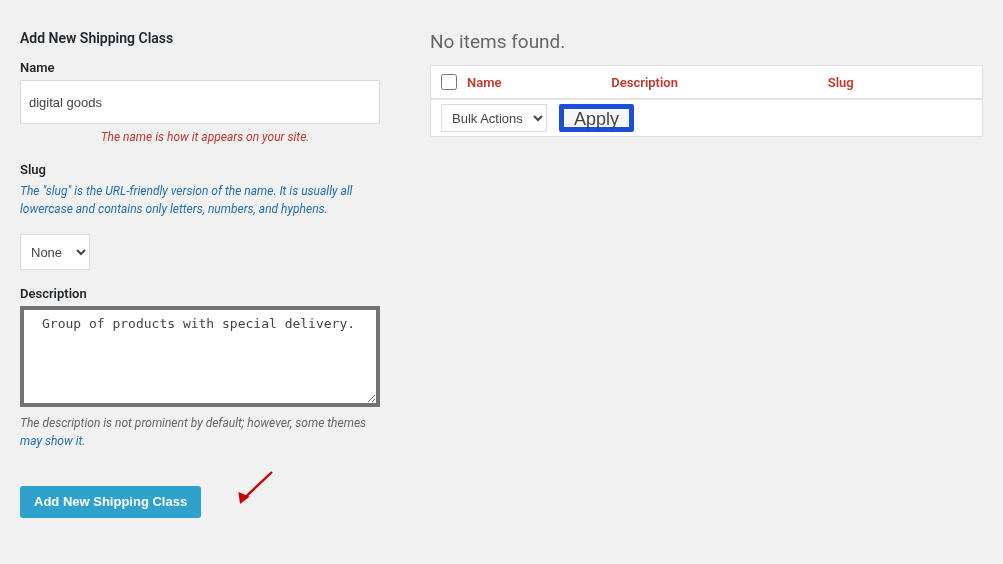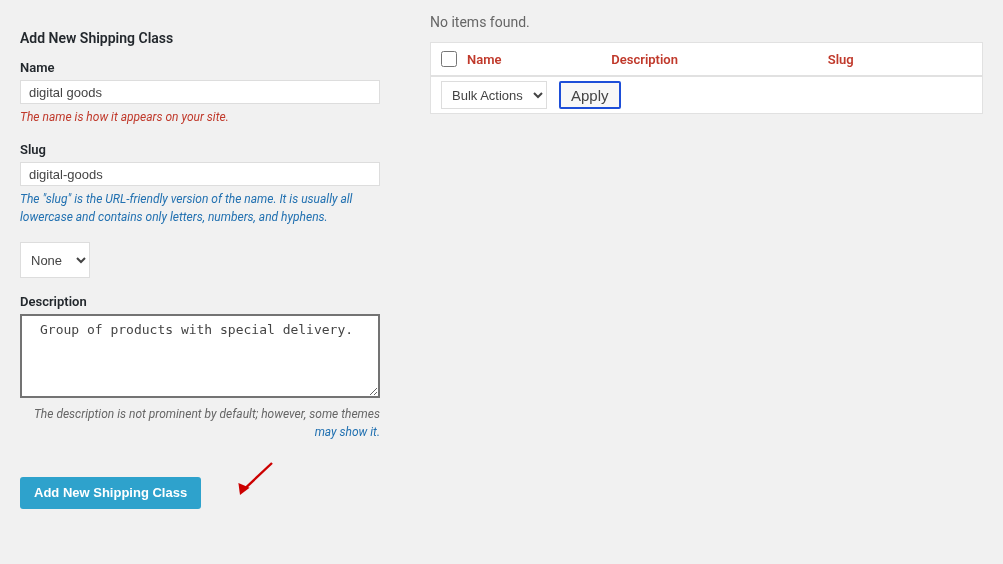--- a/index.html
+++ b/index.html
@@ -35,72 +35,72 @@
     }
     .field-label {
       display: block;
       font-size: 13px;
       font-weight: 600;
       color: #23282d;
       margin-bottom: 5px;
     }
     .field-input {
       width: 360px;
-      height: 24px;
+      height: 44px;
       padding: 4px 8px;
       border: 1px solid #ddd;
       background: #fff;
       font-size: 13px;
       color: #444;
       border-radius: 0;
       outline: none;
     }
     .field-hint {
       font-size: 12px;
       color: #c0392b;
       font-style: italic;
       margin-top: 4px;
       line-height: 1.5;
+      text-align: center;
     }
     .field-hint-blue {
       font-size: 12px;
       color: #2271b1;
       font-style: italic;
       margin-top: 4px;
       line-height: 1.5;
     }
     .field-select {
       height: 36px;
       padding: 2px 6px;
       border: 1px solid #ddd;
       background: #fff;
       font-size: 13px;
       color: #444;
       cursor: pointer;
       min-width: 70px;
     }
     .field-textarea {
       width: 360px;
-      height: 84px;
+      height: 101px;
       padding: 6px 18px;
-      border: 2px solid #737373;
+      border: 4px solid #737373;
       background: #fff;
       font-size: 13px;
       color: #444;
       resize: vertical;
       outline: none;
     }
     .description-hint {
       font-size: 12px;
       color: #666;
       font-style: italic;
       margin-top: 4px;
       line-height: 1.5;
       max-width: 360px;
-      text-align: right;
     }
     .description-hint a {
       color: #2271b1;
       text-decoration: none;
     }
     .add-btn-wrapper {
       margin-top: 20px;
       position: relative;
       display: inline-block;
     }
@@ -128,23 +128,24 @@
       height: 40px;
     }
 
     
     .right-panel {
       flex: 1;
       padding: 14px 20px 20px 20px;
       background: #f1f1f1;
     }
     .no-items {
-      font-size: 14px;
+      font-size: 19px;
       color: #666;
       margin-bottom: 12px;
+      margin-top: 16px;
     }
     .table-wrapper {
       background: #fff;
       border: 1px solid #e1e1e1;
     }
     .table-header {
       display: flex;
       align-items: center;
       border-bottom: 1px solid #e1e1e1;
       padding: 8px 10px;
@@ -186,23 +187,23 @@
       padding: 2px 6px;
       border: 1px solid #ddd;
       background: #fff;
       font-size: 13px;
       color: #444;
       cursor: pointer;
     }
     .apply-btn {
       height: 28px;
       padding: 0 10px;
-      border: 2px solid #1d4ed8;
+      border: 5px solid #1d4ed8;
       background: #f7f7f7;
-      font-size: 15px;
+      font-size: 18px;
       color: #444;
       cursor: pointer;
       border-radius: 2px;
     }
   </style>
 </head>
 <body>
 
 <div class="container">
 
@@ -212,21 +213,20 @@
     
     <div class="field-group">
       <label class="field-label">Name</label>
       <input class="field-input" type="text" value="digital goods" style="">
       <div class="field-hint">The name is how it appears on your site.</div>
     </div>
 
     
     <div class="field-group">
       <label class="field-label">Slug</label>
-      <input class="field-input" type="text" value="digital-goods" style="">
       <div class="field-hint-blue">The "slug" is the URL-friendly version of the name. It is usually all lowercase and contains only letters, numbers, and hyphens.</div>
     </div>
 
     
     <div class="field-group">
       <select class="field-select">
         <option>None</option>
       </select>
     </div>
 

